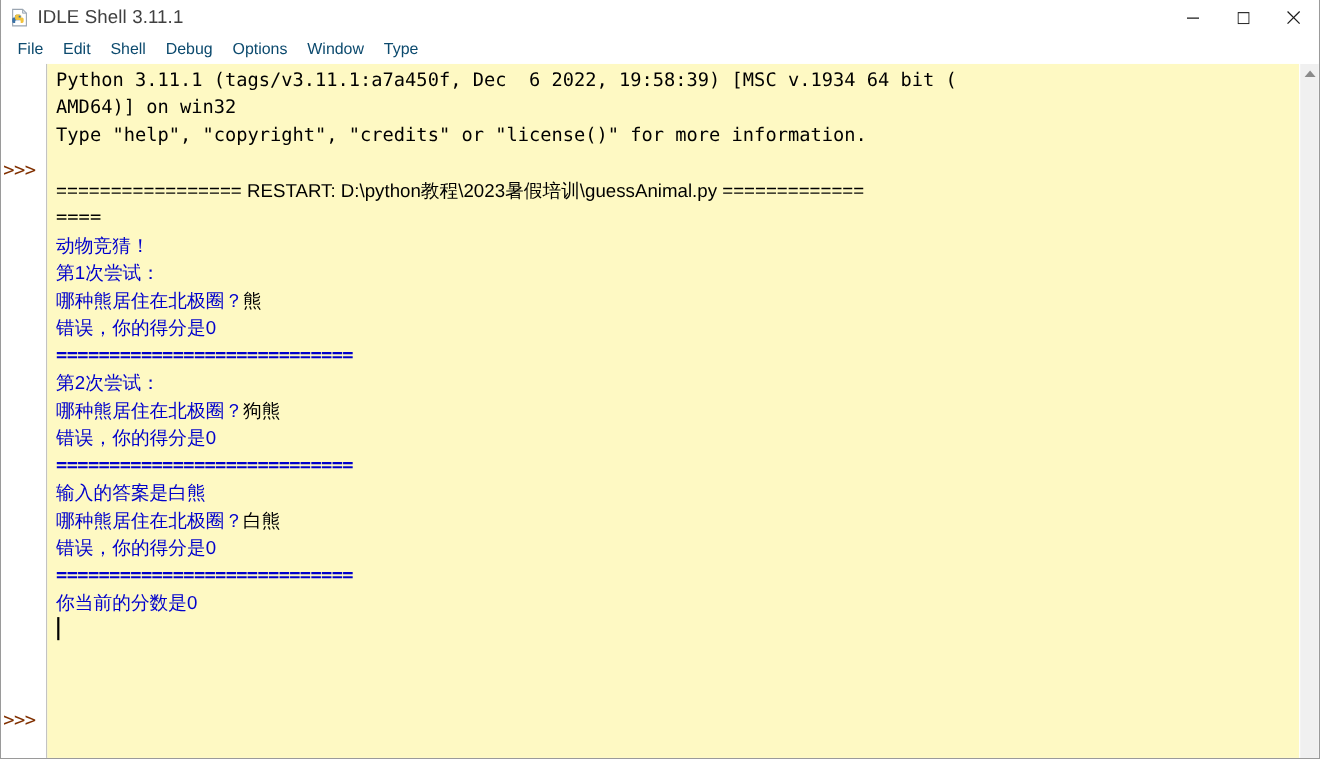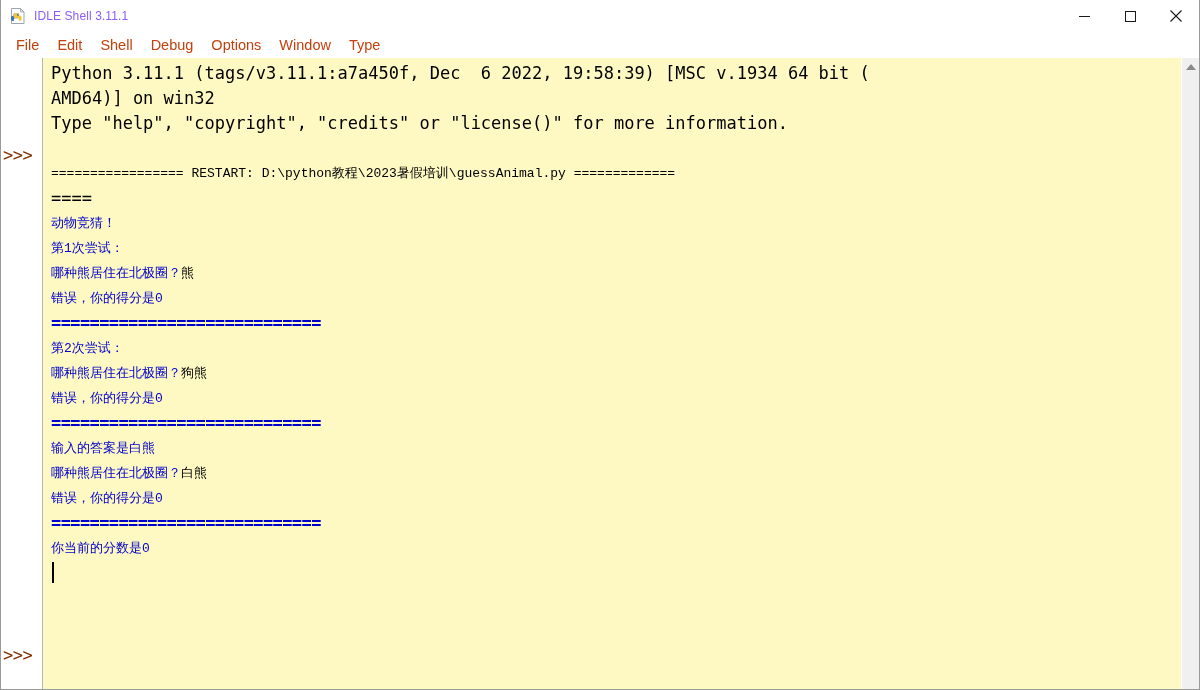--- a/index.html
+++ b/index.html
@@ -41,22 +41,22 @@
   .title-icon {
     width: 18px;
     height: 18px;
     margin-left: 8px;
     margin-right: 7px;
     position: relative;
     flex: 0 0 auto;
   }
   .title-text {
     font-family: "Liberation Sans", sans-serif;
-    font-size: 12px;
-    color: #8b5cf6;
+    font-size: 17px;
+    color: #404040;
     letter-spacing: 0.1px;
     white-space: nowrap;
   }
   .win-buttons {
     position: absolute;
     right: 0;
     top: 0;
     height: 32px;
     display: flex;
   }
@@ -75,21 +75,21 @@
     height: 25px;
     min-height: 25px;
     background: #ffffff;
     display: flex;
     align-items: center;
     padding-left: 6px;
   }
   .menu-item {
     font-family: "Liberation Sans", sans-serif;
     font-size: 14.5px;
-    color: #c2410c;
+    color: #0c4a6e;
     padding: 2px 9px 3px 9px;
     white-space: nowrap;
     cursor: default;
   }
 
   
   .shell-wrap {
     flex: 1 1 auto;
     display: flex;
     position: relative;
@@ -131,22 +131,22 @@
   .line {
     font-family: "DejaVu Sans Mono", "Liberation Mono", monospace;
     font-size: 17px;
     line-height: 25px;
     height: 25px;
     white-space: pre;
     color: #000000;
     letter-spacing: 0px;
   }
   .line.cjk {
-    font-family: Liberation Mono, monospace;
-    font-size: 13px;
+    font-family: Liberation Sans, sans-serif;
+    font-size: 17px;
   }
   .blue  { color: #0000cc; }
   .black { color: #000000; }
   .sep {
     color: #0000cc;
     font-family: "DejaVu Sans Mono", monospace;
     letter-spacing: -0.6px;
     font-weight: 600;
   }
   .cursor-line {

